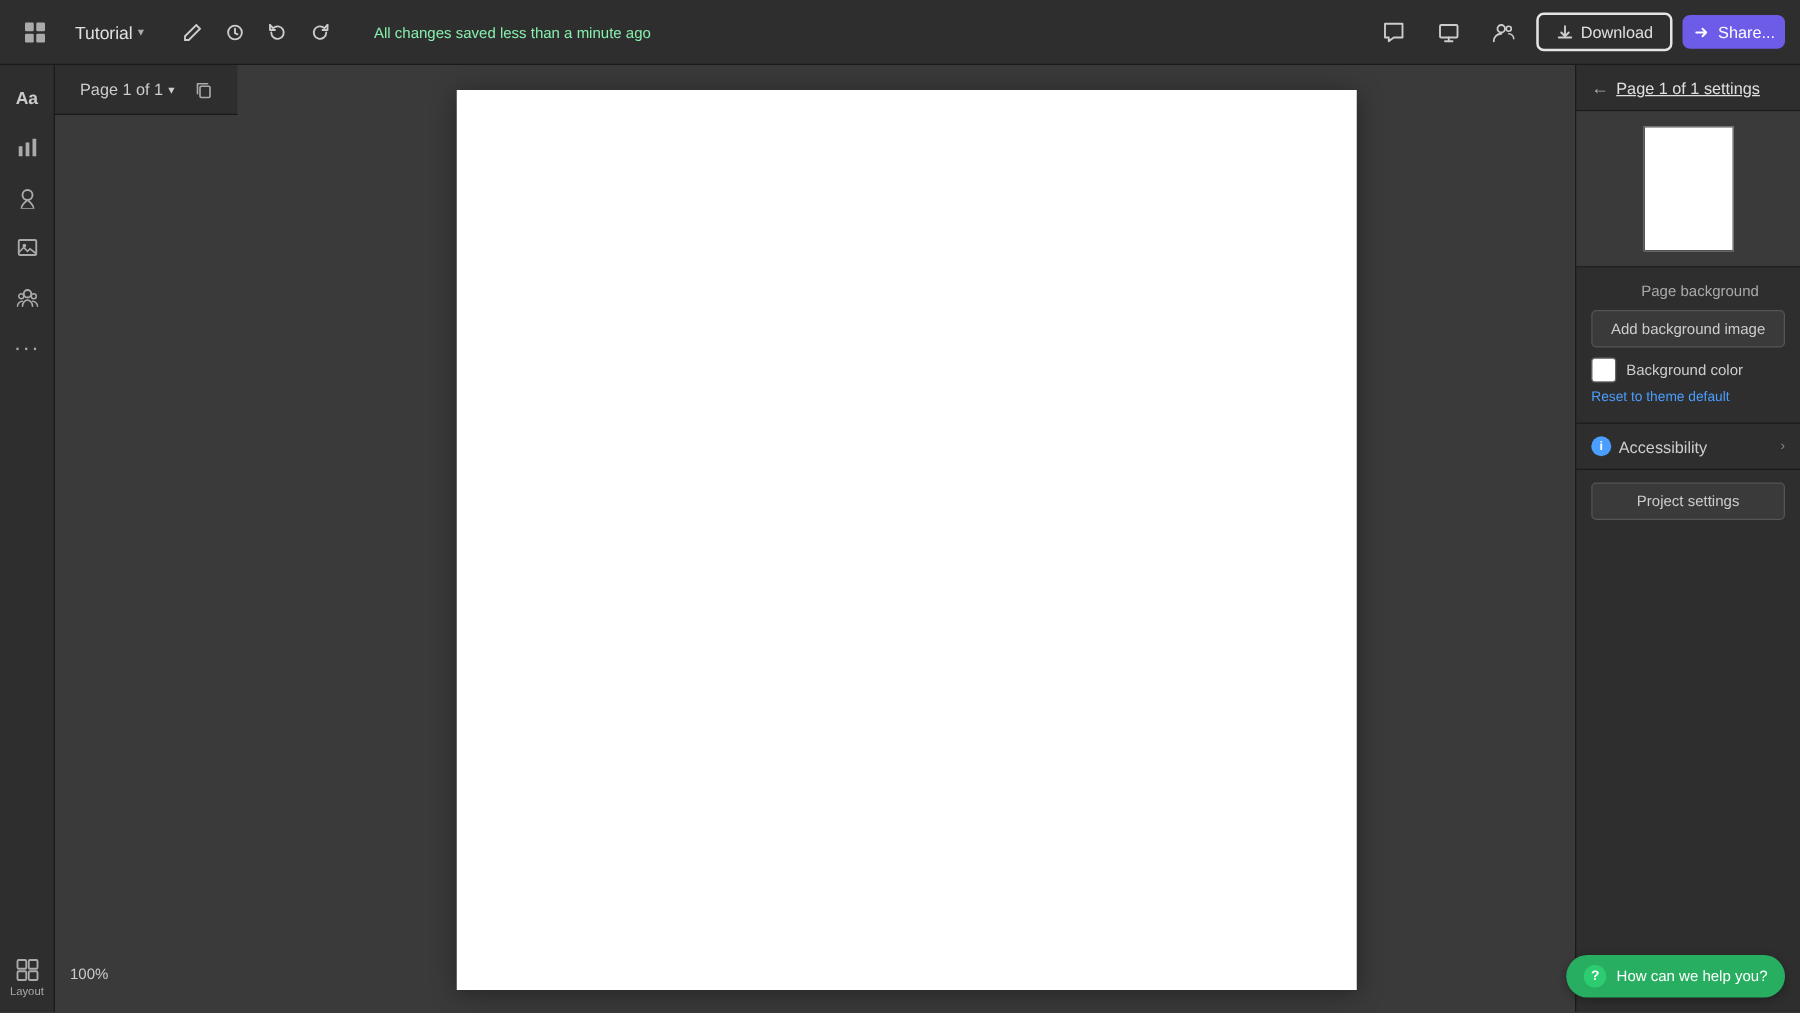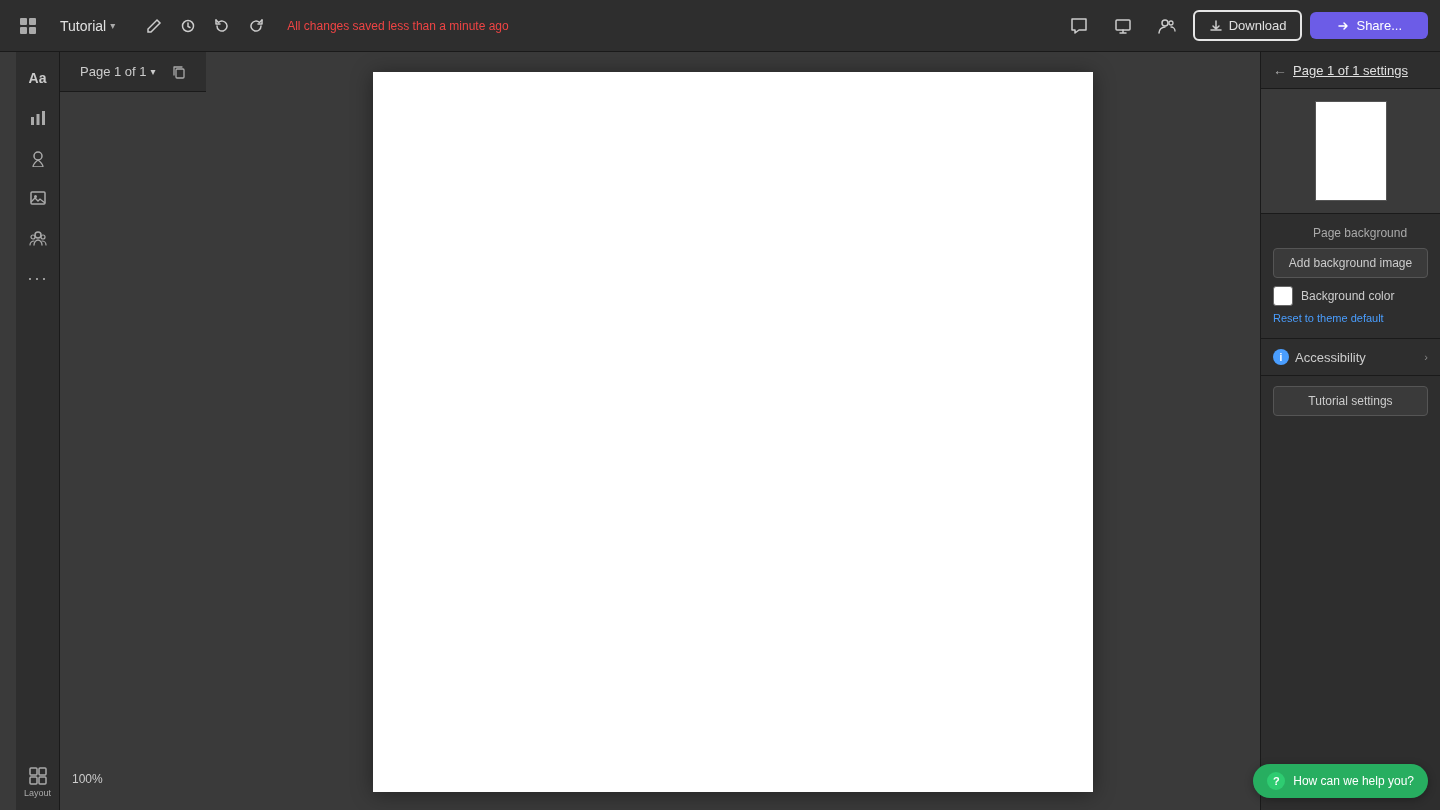--- a/index.html
+++ b/index.html
@@ -5,28 +5,28 @@
     * { box-sizing: border-box; margin: 0; padding: 0; }
     body { font-family: -apple-system, BlinkMacSystemFont, 'Segoe UI', sans-serif; background: #3a3a3a; color: #e0e0e0; width: 1440px; height: 810px; overflow: hidden; display: flex; flex-direction: column; }
 
     
     .topbar { display: flex; align-items: center; height: 52px; background: #2e2e2e; border-bottom: 1px solid #1a1a1a; padding: 0 12px; gap: 8px; flex-shrink: 0; }
     .topbar-logo { width: 32px; height: 32px; display: flex; align-items: center; justify-content: center; color: #aaa; font-size: 18px; }
     .topbar-title { display: flex; align-items: center; gap: 4px; cursor: pointer; color: #e0e0e0; font-size: 14px; font-weight: 500; padding: 4px 8px; border-radius: 4px; }
     .topbar-chevron { font-size: 10px; color: #aaa; }
     .topbar-tools { display: flex; align-items: center; gap: 4px; margin-left: 8px; }
     .tool-btn { width: 30px; height: 30px; display: flex; align-items: center; justify-content: center; border-radius: 4px; cursor: pointer; color: #ccc; font-size: 14px; }
-    .autosave-text { color: #ef4444; font-size: 12px; margin-left: 8px; }
+    .autosave-text { color: #86efac; font-size: 12px; margin-left: 20px; }
     .topbar-right { margin-left: auto; display: flex; align-items: center; gap: 8px; }
     .icon-btn { width: 36px; height: 36px; display: flex; align-items: center; justify-content: center; border-radius: 4px; cursor: pointer; color: #ccc; font-size: 16px; }
     .download-btn { display: flex; align-items: center; gap: 6px; background: #2e2e2e; border: 2px solid #e5e5e5; border-radius: 6px; padding: 6px 14px; cursor: pointer; color: #e0e0e0; font-size: 13px; font-weight: 500; }
-    .share-btn { display: flex; align-items: center; gap: 6px; background: #6c5ce7; border: none; border-radius: 6px; padding: 6px 26px; cursor: pointer; color: #fff; font-size: 13px; font-weight: 500; }
-
-    
-    .main { display: flex; flex: 1; overflow: hidden; padding-left: 16px; }
+    .share-btn { display: flex; align-items: center; gap: 6px; background: #6c5ce7; border: none; border-radius: 6px; padding: 6px 8px; cursor: pointer; color: #fff; font-size: 13px; font-weight: 500; }
+
+    
+    .main { display: flex; flex: 1; overflow: hidden; }
 
     
     .left-sidebar { width: 44px; background: #2e2e2e; border-right: 1px solid #1a1a1a; display: flex; flex-direction: column; align-items: center; padding: 8px 0; gap: 4px; flex-shrink: 0; }
     .sidebar-item { width: 36px; height: 36px; display: flex; align-items: center; justify-content: center; border-radius: 6px; cursor: pointer; color: #aaa; font-size: 16px; position: relative; }
     .sidebar-spacer { flex: 1; }
     .sidebar-bottom { display: flex; flex-direction: column; align-items: center; gap: 4px; padding-bottom: 4px; }
     .layout-label { font-size: 9px; color: #aaa; margin-top: 2px; }
     .layout-item { display: flex; flex-direction: column; align-items: center; cursor: pointer; }
 
     
@@ -241,21 +241,21 @@
     <div class="accessibility-row">
       <div class="accessibility-left">
         <div class="accessibility-icon">
           <span>i</span>
         </div>
         <span class="accessibility-label">Accessibility</span>
       </div>
       <span class="chevron-right">›</span>
     </div>
     <div class="project-settings-btn">
-      <span>Tutorial settings</span>
+      <span>Project settings</span>
     </div>
   </div>
 </div>
 
 <div class="help-btn">
   <div class="help-icon">
     <span>?</span>
   </div>
   <span>How can we help you?</span>
 </div>

